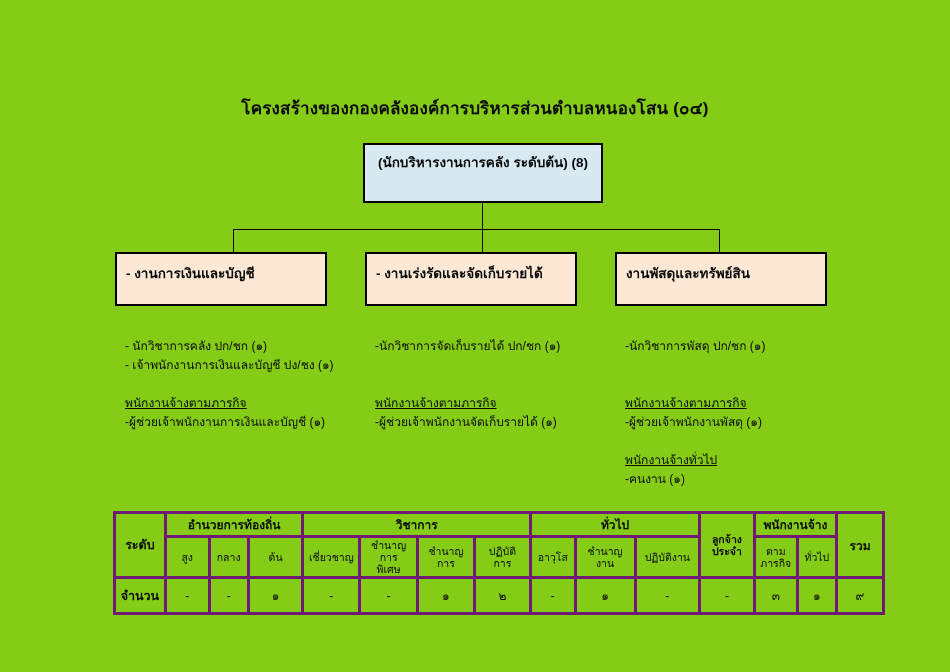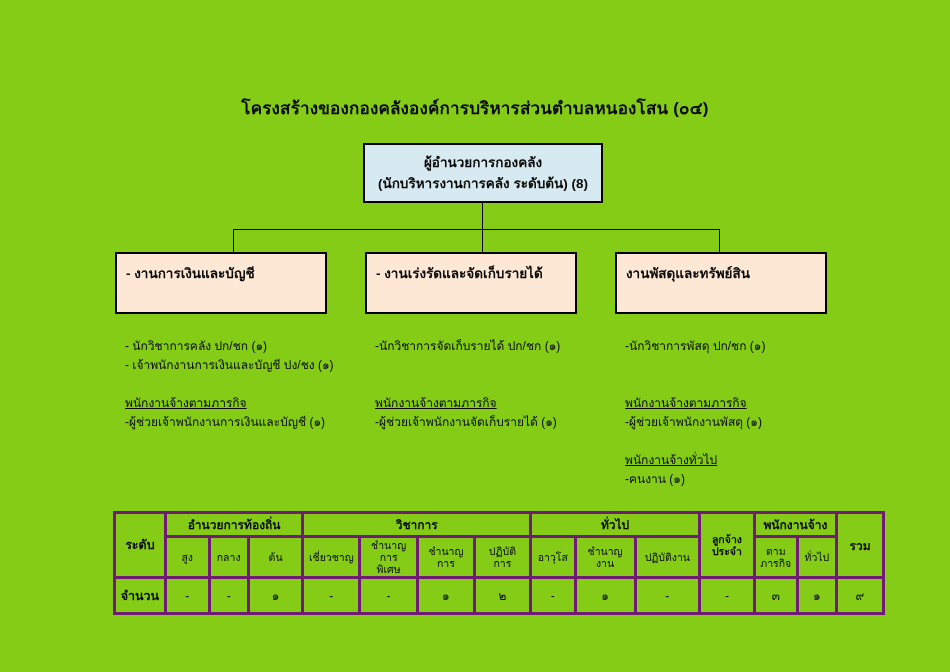--- a/index.html
+++ b/index.html
@@ -38,21 +38,21 @@
     width: 240px; height: 60px;
     background: var(--root-box-fill);
     text-align: center;
     font-weight: bold;
     font-size: 13.5px;
     line-height: 21px;
     padding-top: 7px;
   }
   .branch-box {
     top: 252px;
-    width: 212px; height: 62px;
+    width: 212px; height: 54px;
     background: var(--branch-box-fill);
     font-weight: bold;
     font-size: 13.5px;
     padding: 8px 9px;
   }
   .connector {
     position: absolute;
     background: var(--line-color);
   }
   .vline { width: 1px; }
@@ -95,21 +95,20 @@
   .summary-table { border-bottom: 2px solid #222222; }
 </style>
 </head>
 <body>
 
 <div class="page">
 
   <div class="title">โครงสร้างของกองคลังองค์การบริหารส่วนตำบลหนองโสน (๐๔)</div>
 
   <div class="box root-box">
-    <div>ผู้อำนวยการกองคลัง</div>
     <div>(นักบริหารงานการคลัง ระดับต้น) (8)</div>
   </div>
 
   <div class="connector vline" style="left:482px; top:203px; height:49px;"></div>
   <div class="connector hline" style="left:233px; top:229px; width:487px;"></div>
   <div class="connector vline" style="left:233px; top:229px; height:23px;"></div>
   <div class="connector vline" style="left:719px; top:229px; height:23px;"></div>
 
   <div class="box branch-box" style="left:115px;">
     <span>- งานการเงินและบัญชี</span>

